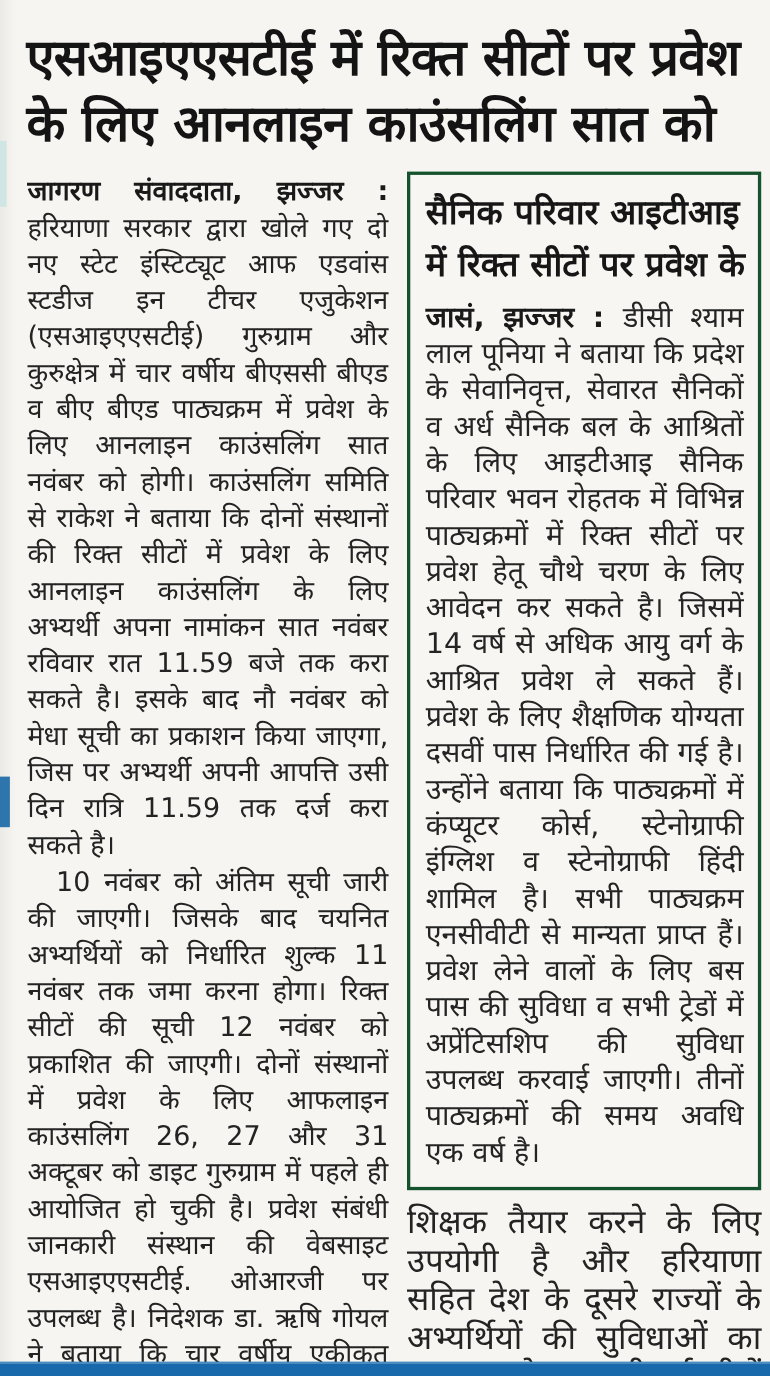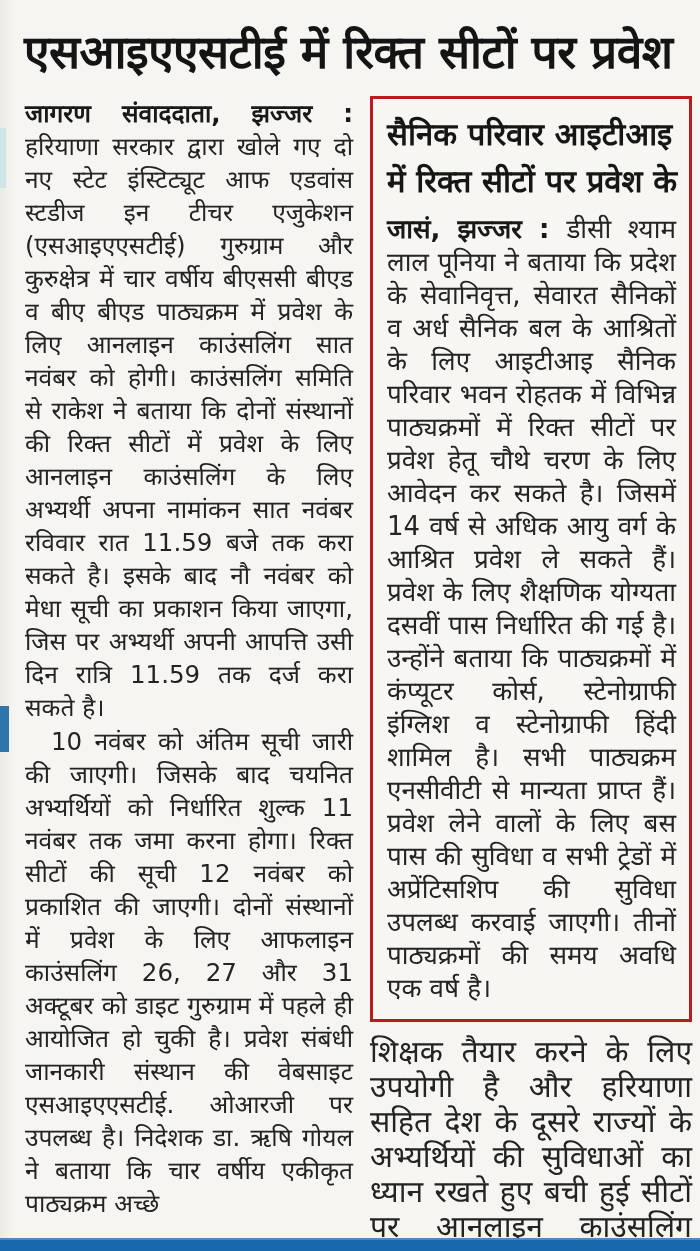--- a/index.html
+++ b/index.html
@@ -63,21 +63,21 @@
     text-align: justify;
   }
   .col-left p { margin: 1px; }
   .para-indent { text-indent: 26px; }
   .byline { font-weight: bold; color: #191919; }
   .col-right {
     width: 322px;
     flex: 0 0 322px;
   }
   .box {
-    border: 3px solid #b91c1c;
+    border: 3px solid #14532d;
     background: #f7f6f2;
     padding: 12px 13px 14px 14px;
     box-sizing: border-box;
   }
   .box-title {
     margin: 0 0 8px 0;
     font-size: 31px;
     line-height: 47px;
     font-weight: bold;
     color: #161616;
@@ -111,20 +111,21 @@
 <body>
 
 <div class="page">
 
   <div class="left-edge"></div>
   <div class="teal-mark"></div>
   <div class="blue-mark"></div>
 
   <h1 class="headline">
     <span>एसआइएएसटीई में रिक्त सीटों पर प्रवेश</span>
+    <span>के लिए आनलाइन काउंसलिंग सात को</span>
   </h1>
 
   <div class="columns">
 
     <div class="col-left">
       <p class="para"><span class="byline">जागरण संवाददाता, झज्जर : </span><span>हरियाणा सरकार द्वारा खोले गए दो नए स्टेट इंस्टिट्यूट आफ एडवांस स्टडीज इन टीचर एजुकेशन (एसआइएएसटीई) गुरुग्राम और कुरुक्षेत्र में चार वर्षीय बीएससी बीएड व बीए बीएड पाठ्यक्रम में प्रवेश के लिए आनलाइन काउंसलिंग सात नवंबर को होगी। काउंसलिंग समिति से राकेश ने बताया कि दोनों संस्थानों की रिक्त सीटों में प्रवेश के लिए आनलाइन काउंसलिंग के लिए अभ्यर्थी अपना नामांकन सात नवंबर रविवार रात 11.59 बजे तक करा सकते है। इसके बाद नौ नवंबर को मेधा सूची का प्रकाशन किया जाएगा, जिस पर अभ्यर्थी अपनी आपत्ति उसी दिन रात्रि 11.59 तक दर्ज करा सकते है।</span></p>
       <p class="para para-indent">10 नवंबर को अंतिम सूची जारी की जाएगी। जिसके बाद चयनित अभ्यर्थियों को निर्धारित शुल्क 11 नवंबर तक जमा करना होगा। रिक्त सीटों की सूची 12 नवंबर को प्रकाशित की जाएगी। दोनों संस्थानों में प्रवेश के लिए आफलाइन काउंसलिंग 26, 27 और 31 अक्टूबर को डाइट गुरुग्राम में पहले ही आयोजित हो चुकी है। प्रवेश संबंधी जानकारी संस्थान की वेबसाइट एसआइएएसटीई. ओआरजी पर उपलब्ध है। निदेशक डा. ऋषि गोयल ने बताया कि चार वर्षीय एकीकृत पाठ्यक्रम अच्छे</p>
     </div>
 
     <div class="col-right">

